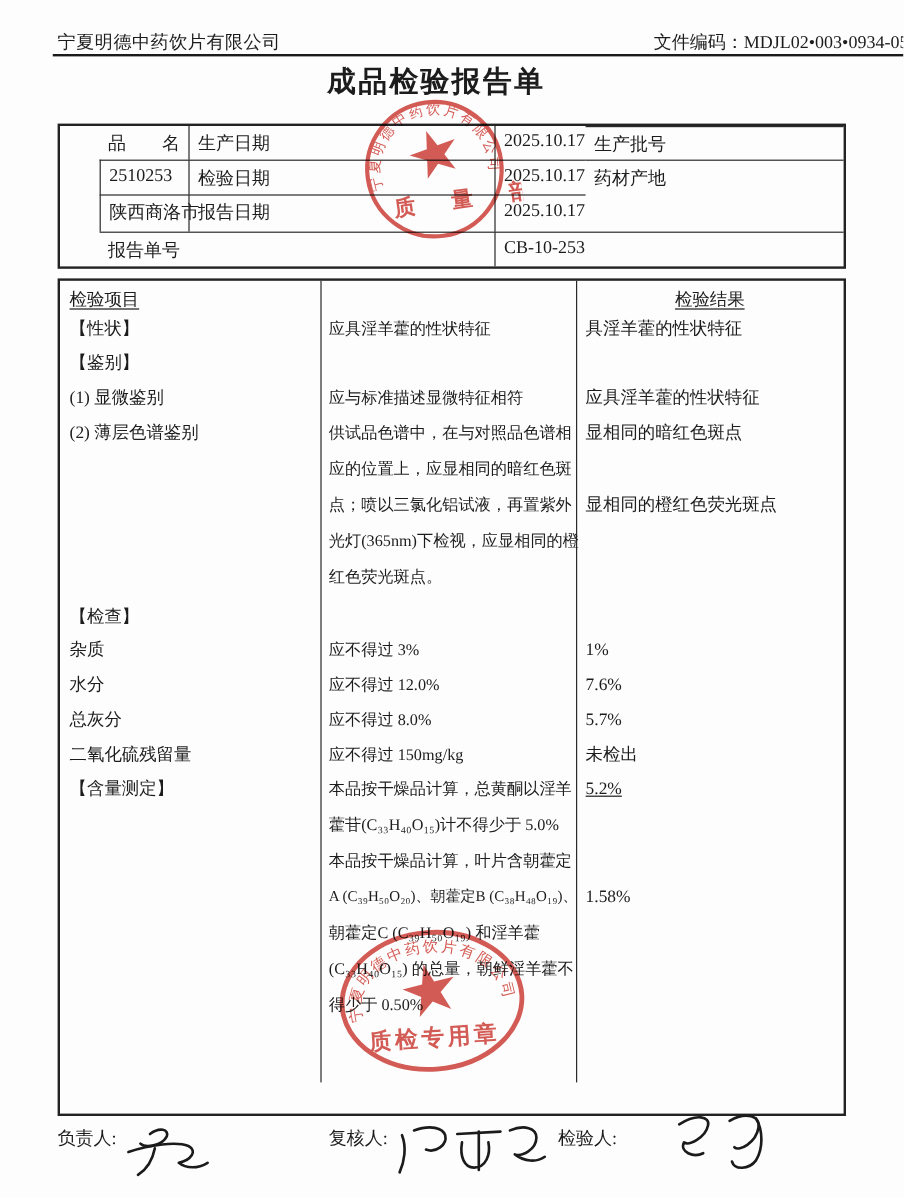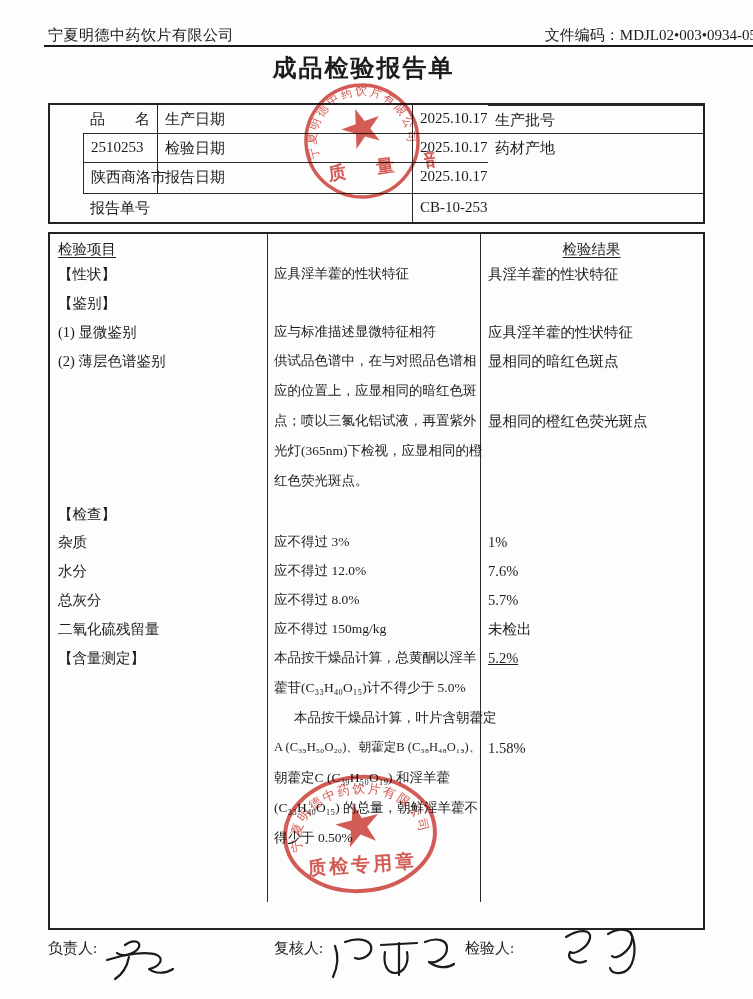--- a/index.html
+++ b/index.html
@@ -115,21 +115,21 @@
         <span class="titem c3" style="top: 330px;">7.6%</span>
         <span class="titem c1" style="top: 359px;">总灰分</span>
         <span class="titem c2" style="top: 359px;">应不得过 8.0%</span>
         <span class="titem c3" style="top: 359px;">5.7%</span>
         <span class="titem c1" style="top: 388px;">二氧化硫残留量</span>
         <span class="titem c2" style="top: 388px;">应不得过 150mg/kg</span>
         <span class="titem c3" style="top: 388px;">未检出</span>
         <span class="titem c1" style="top: 417px;">【含量测定】</span>
         <span class="titem c2" style="top: 417px;">本品按干燥品计算，总黄酮以淫羊</span>
         <span class="titem c2" style="top: 447px;">藿苷(C₃₃H₄₀O₁₅)计不得少于 5.0%</span>
-        <span class="titem c2" style="top: 477px; margin-left: 20px;">本品按干燥品计算，叶片含朝藿定</span>
+        <span class="titem c2" style="top: 477px;">本品按干燥品计算，叶片含朝藿定</span>
         <span class="titem c2 small" style="top: 507px;">A (C₃₉H₅₀O₂₀)、朝藿定B (C₃₈H₄₈O₁₉)、</span>
         <span class="titem c2" style="top: 537px;">朝藿定C (C₃₉H₅₀O₁₉) 和淫羊藿</span>
         <span class="titem c2" style="top: 567px;">(C₃₃H₄₀O₁₅) 的总量，朝鲜淫羊藿不</span>
         <span class="titem c2" style="top: 597px;">得少于 0.50%</span>
         <span class="titem c3" style="top: 417px; text-decoration: underline;">5.2%</span>
         <span class="titem c3" style="top: 507px;">1.58%</span>
       </div>
   </div>
 
   <svg class="stamp" style="left:292px;top:71px;transform:rotate(-8deg);" width="140" height="140" viewBox="0 0 140 140">

